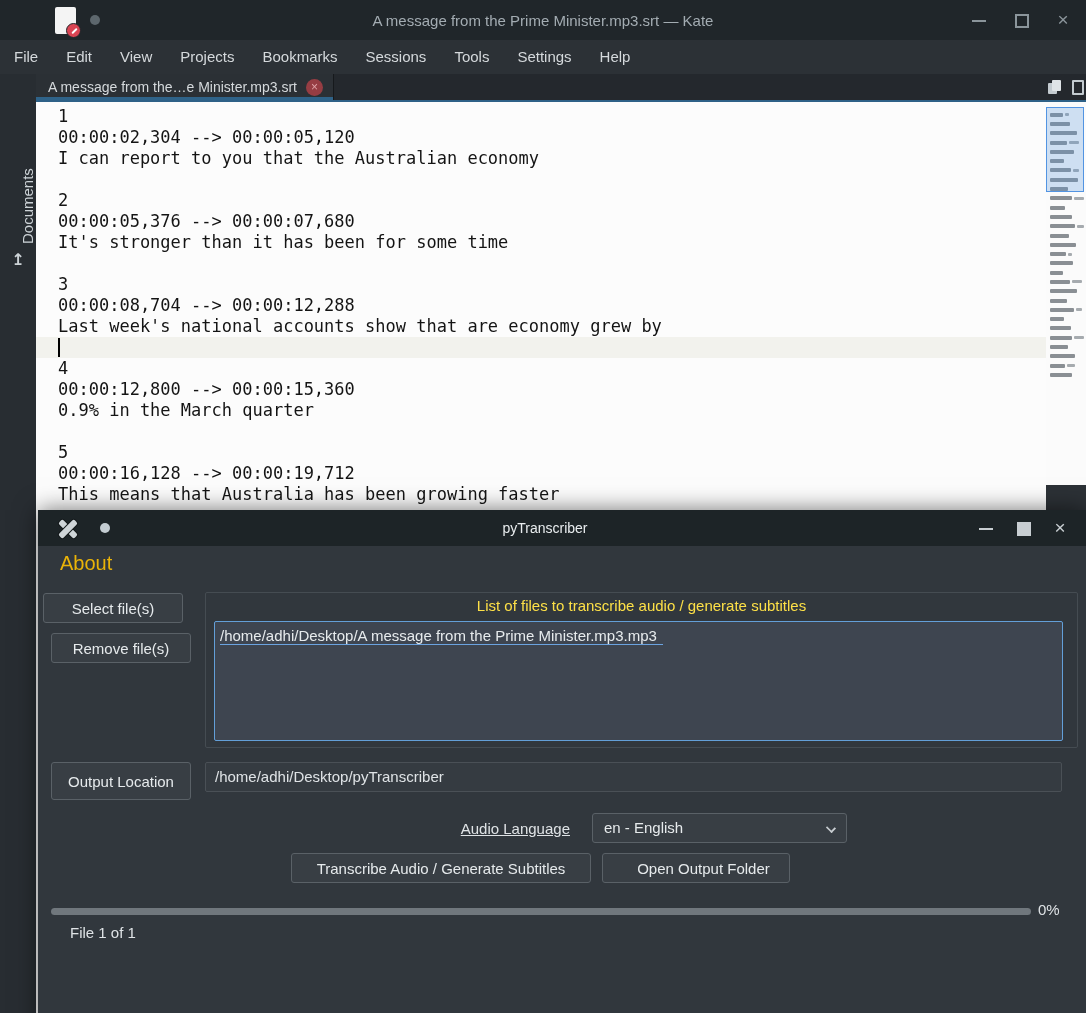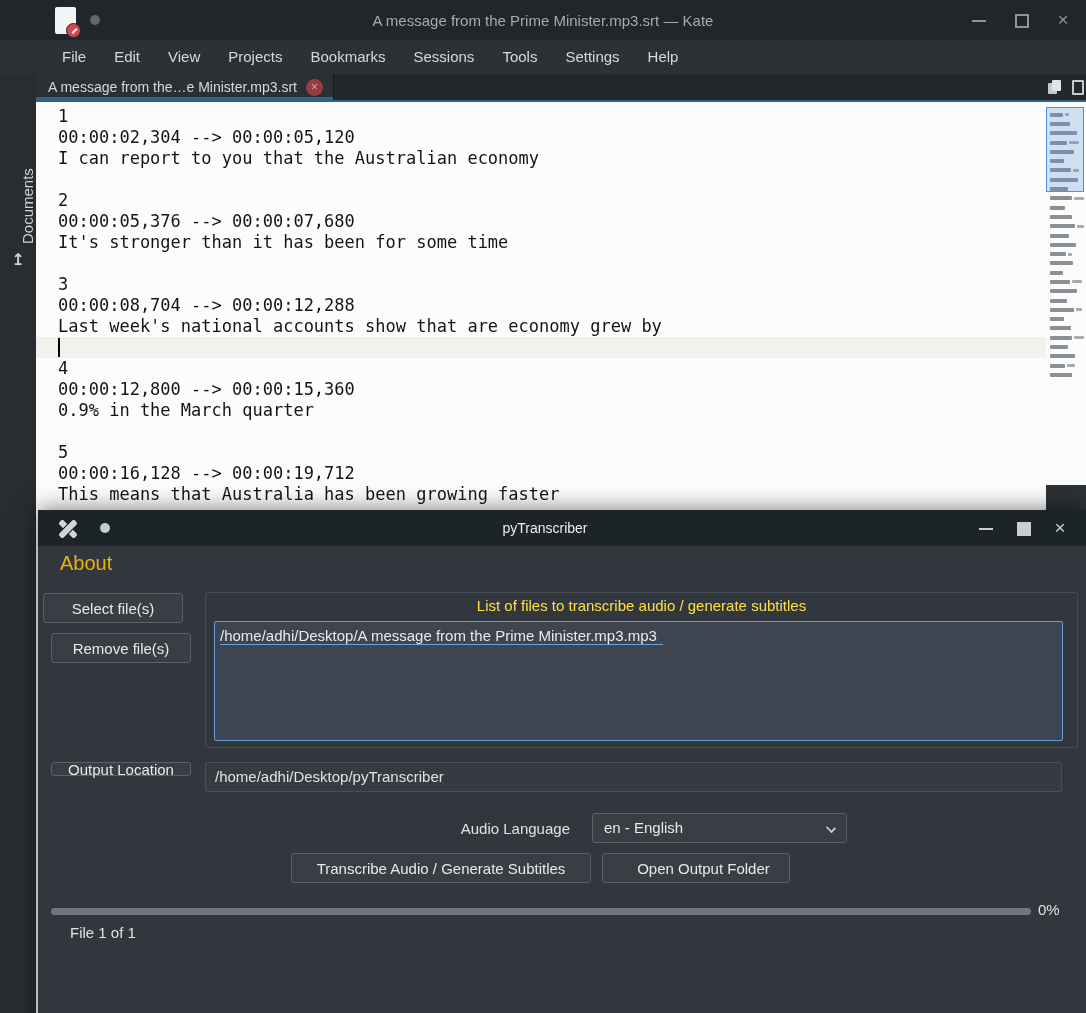--- a/index.html
+++ b/index.html
@@ -21,21 +21,21 @@
   .wc { width:18px; height:18px; position:relative; display:inline-block; cursor:default; }
   .wc-min::after { content:""; position:absolute; left:2px; right:2px; top:9px; height:2px; background:#8b959b; }
   .wc-max::after { content:""; position:absolute; left:3px; top:3px; width:10px; height:10px; border:2px solid #8b959b; }
   .wc-close { color:#8b959b; font-size:19px; line-height:18px; text-align:center; }
   .pt .wc-min::after, .pt .wc-max::after { background:#c8ced2; border-color:#c8ced2; }
   .pt .wc-min::after { background:#c8ced2; }
   .pt .wc-close { color:#c8ced2; }
 
   .kate-menubar { height:34px; background:#2c3136; display:flex; align-items:center; padding-left:14px; gap:0; flex:0 0 34px; }
   .menu-item { color:#d5d9dc; font-size:15px; padding:0 14px; height:34px; line-height:34px; }
-  .menu-item:first-child { padding-left:0;margin-left:48px; }
+  .menu-item:first-child { padding-left:0; }
 
   .kate-body { flex:1; display:flex; min-height:0; }
   .kate-sidebar { width:36px; background:#282d32; position:relative; flex:0 0 36px; }
   .sidebar-label { position:absolute; top:82px; left:0; width:36px; height:100px;
       writing-mode:vertical-lr; transform:rotate(180deg); text-align:center;
       color:#ccd2d6; font-size:15px; }
   .sidebar-up-icon { position:absolute; top:176px; left:0; width:36px; text-align:center;
       color:#ccd2d6; font-size:16px; font-weight:bold; }
 
   .kate-right { flex:1; display:flex; flex-direction:column; min-width:0; }
@@ -83,38 +83,38 @@
   .pt-controls { position:absolute; right:17px; top:0; height:36px; display:flex; align-items:center; gap:19px; }
   .pt-menubar { height:34px; display:flex; align-items:center; padding-left:14px; }
   .pt-menu-item { color:#eab308; font-size:20px; padding:0 8px; }
   .pt-content { position:relative; flex:1; height:450px; }
 
   .pt-btn { position:absolute; background:#383e44; border:1px solid #5a6167; border-radius:3px;
       color:#e6eaec; font-size:15px; display:flex; align-items:center; justify-content:center;
       font-family:"Liberation Sans","DejaVu Sans",sans-serif; }
   .btn-select  { left:5px; top:13px;  width:140px; height:30px; }
   .btn-remove  { left:13px; top:53px;  width:140px; height:30px; }
-  .btn-output  { left:13px; top:182px; width:140px; height:14px; }
+  .btn-output  { left:13px; top:182px; width:140px; height:38px; }
   .btn-transcribe { left:253px; top:273px; width:300px; height:30px; }
   .btn-openout { left:564px; top:273px; width:188px; height:30px;padding-left:15px; }
 
   .groupbox { position:absolute; left:167px; top:12px; width:873px; height:156px;
       border:1px solid #454c52; border-radius:2px; }
   .group-title { position:absolute; top:4px; left:0; right:0; text-align:center; color:#fde047; font-size:15px; }
   .file-list { position:absolute; left:8px; top:28px; width:849px; height:120px;
       background:#3e4550; border:1px solid #639fd8; border-radius:2px; padding:3px 5px; overflow:hidden; }
   .file-item { font-size:15px; color:#e7ebed; line-height:21px; }
   .file-item span { border-bottom:1px solid #6ba3e0; padding-right:6px; }
 
   .output-field { position:absolute; left:167px; top:182px; width:857px; height:30px;
       background:#353b41; border:1px solid #4a5056; border-radius:2px;
       color:#dfe3e6; font-size:15px; line-height:28px; padding:0 9px; white-space:nowrap; overflow:hidden; }
 
   .lang-label { position:absolute; left:402px; top:240px; width:130px; text-align:right;
-      color:#dfe3e6; font-size:15px; }
+      color:#dfe3e6; font-size:15px;text-decoration:underline; }
   .combo { position:absolute; left:554px; top:233px; width:255px; height:30px;
       background:#383e44; border:1px solid #5a6167; border-radius:3px;
       color:#e6eaec; font-size:15px; line-height:28px; padding:0 11px; }
   .combo-arrow { position:absolute; right:11px; top:10px; width:8px; height:8px;
       border-right:2px solid #c8cdd1; border-bottom:2px solid #c8cdd1; transform:rotate(45deg) scaleY(0.8); }
 
   .progress { position:absolute; left:13px; top:328px; width:980px; height:7px;
       background:#70777d; border-radius:4px; }
   .progress-label { position:absolute; left:1000px; top:321px; color:#dfe3e6; font-size:15px; }
   .file-counter { position:absolute; left:32px; top:344px; color:#dfe3e6; font-size:15px; }

